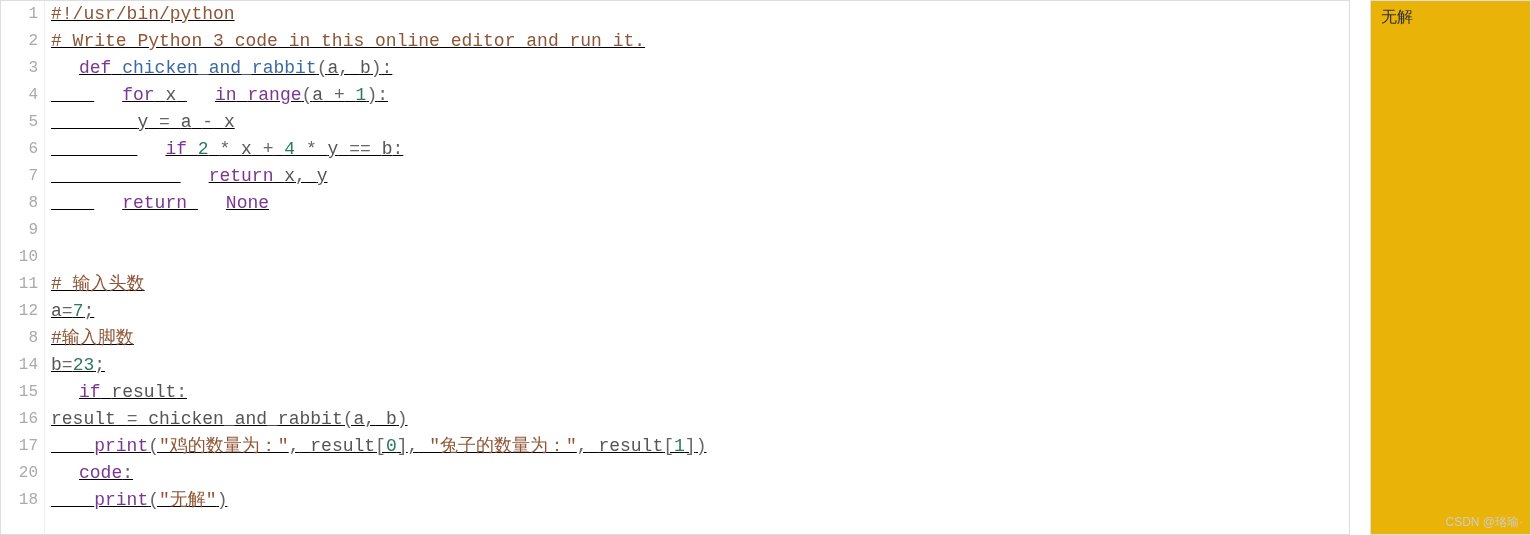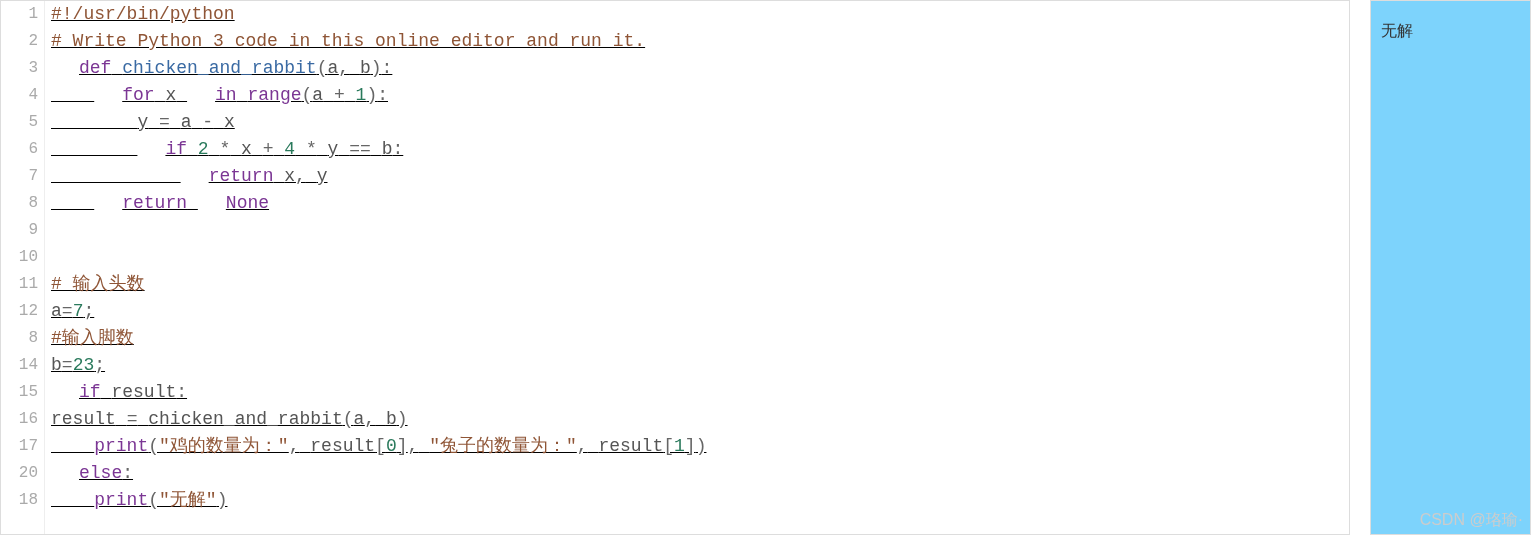--- a/index.html
+++ b/index.html
@@ -45,40 +45,40 @@
     }
     .code-line {
       height: 27px;
       line-height: 27px;
       white-space: pre;
       font-family: Consolas, "Courier New", monospace;
     }
     .output-panel {
       flex: 1;
       border: 1px solid #ddd;
-      background: #7dd3fc;
-      padding: 20px 10px;
+      background: #eab308;
+      padding: 6px 10px;
       font-family: sans-serif;
       font-size: 16px;
       color: #333;
     }
     .tok-comment { color: #8f5536; }
     .tok-keyword { color: #7b3694; margin-left: 28px; }
     .tok-funcname { color: #3a6aa3; }
     .tok-paren { color: #666; }
     .tok-number { color: #2a7a5c; }
     .tok-op { color: #666; }
     .tok-ident { color: #555; }
     .tok-builtin { color: #7b3694; }
     .tok-string { color: #8f5536; }
     .watermark {
       position: absolute;
       right: 8px;
       bottom: 4px;
-      font-size: 16px;
+      font-size: 12px;
       color: #ccc;
       font-family: sans-serif;
     }
   </style>
 </head>
 <body>
 
 <div class="editor-panel">
   <div class="gutter">
     <div class="gutter-line">1</div>
@@ -112,21 +112,21 @@
     <div class="code-line"><span>    </span><span class="tok-keyword">return</span><span> </span><span class="tok-keyword">None</span></div>
     <div class="code-line"></div>
     <div class="code-line"></div>
     <div class="code-line"><span class="tok-comment"># 输入头数</span></div>
     <div class="code-line"><span class="tok-ident">a</span><span class="tok-op">=</span><span class="tok-number">7</span><span class="tok-op">;</span></div>
     <div class="code-line"><span class="tok-comment">#输入脚数</span></div>
     <div class="code-line"><span class="tok-ident">b</span><span class="tok-op">=</span><span class="tok-number">23</span><span class="tok-op">;</span></div>
     <div class="code-line"><span class="tok-keyword">if</span><span> </span><span class="tok-ident">result</span><span class="tok-op">:</span></div>
     <div class="code-line"><span class="tok-ident">result</span><span> </span><span class="tok-op">=</span><span> </span><span class="tok-ident">chicken_and_rabbit</span><span class="tok-paren">(</span><span class="tok-ident">a</span><span class="tok-paren">,</span><span> </span><span class="tok-ident">b</span><span class="tok-paren">)</span></div>
     <div class="code-line"><span>    </span><span class="tok-builtin">print</span><span class="tok-paren">(</span><span class="tok-string">"鸡的数量为："</span><span class="tok-paren">,</span><span> </span><span class="tok-ident">result</span><span class="tok-paren">[</span><span class="tok-number">0</span><span class="tok-paren">]</span><span class="tok-paren">,</span><span> </span><span class="tok-string">"兔子的数量为："</span><span class="tok-paren">,</span><span> </span><span class="tok-ident">result</span><span class="tok-paren">[</span><span class="tok-number">1</span><span class="tok-paren">]</span><span class="tok-paren">)</span></div>
-    <div class="code-line"><span class="tok-keyword">else</span><span class="tok-op">:</span></div>
+    <div class="code-line"><span class="tok-keyword">code</span><span class="tok-op">:</span></div>
     <div class="code-line"><span>    </span><span class="tok-builtin">print</span><span class="tok-paren">(</span><span class="tok-string">"无解"</span><span class="tok-paren">)</span></div>
   </div>
 </div>
 
 <div class="output-panel">
   <div>无解</div>
 </div>
 
 <div class="watermark">CSDN @珞瑜·</div>
 

